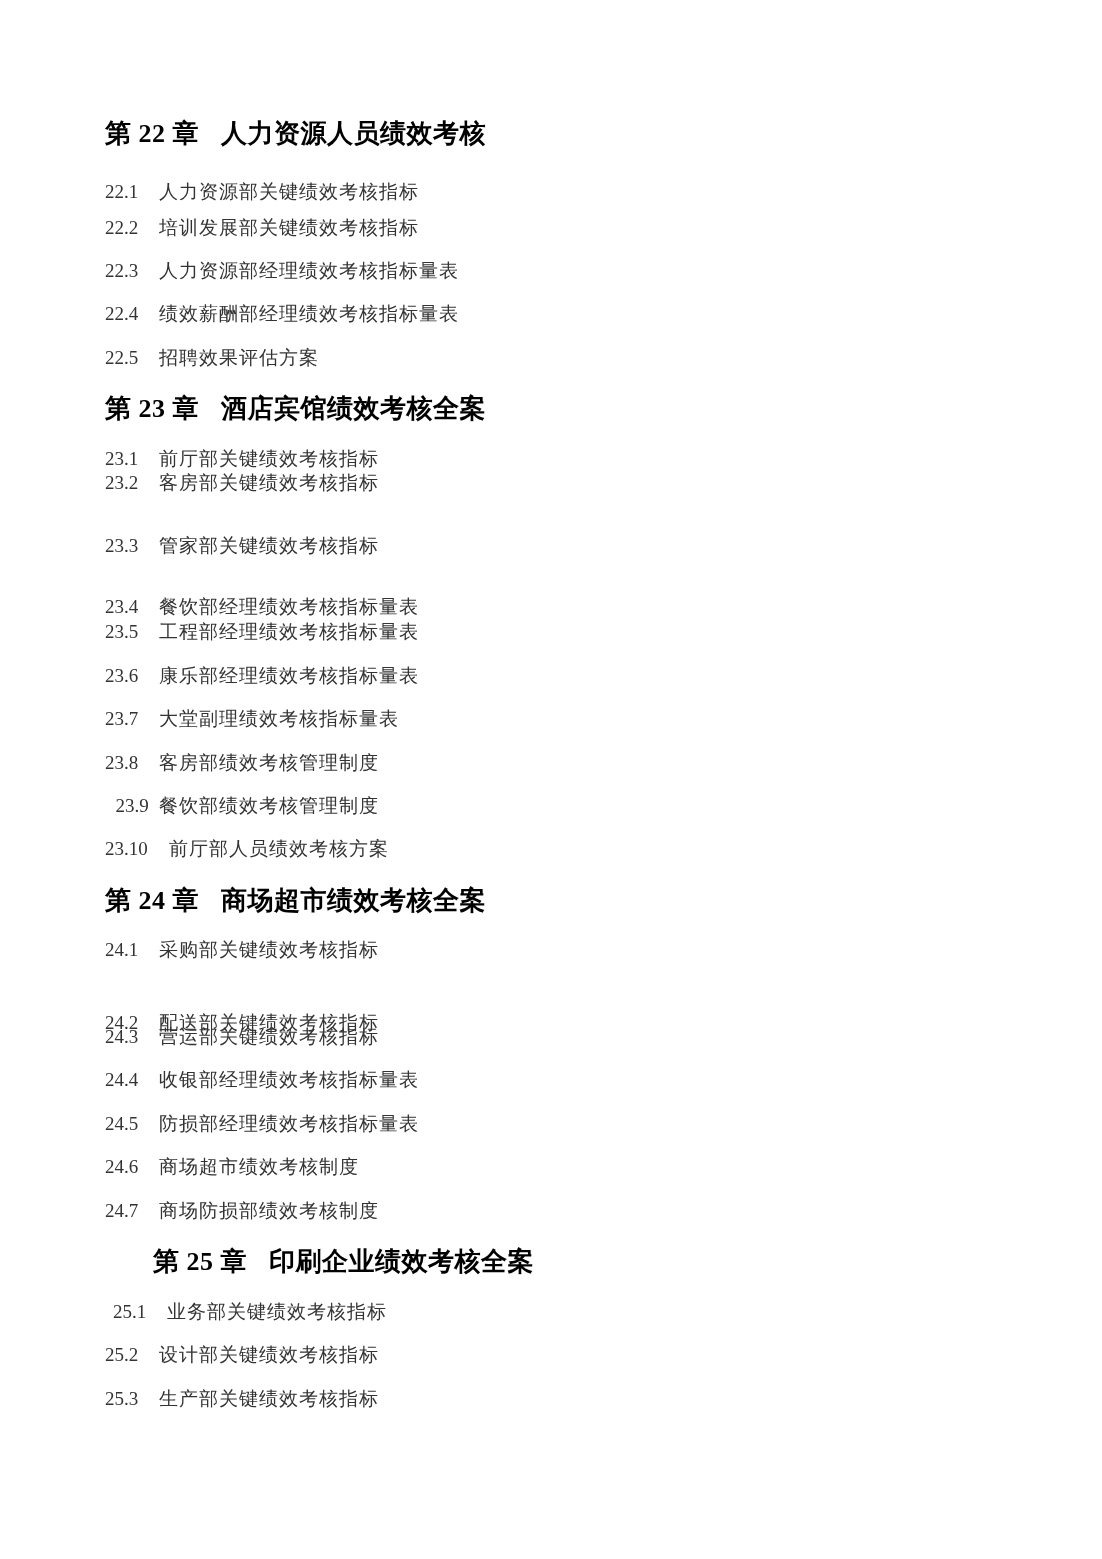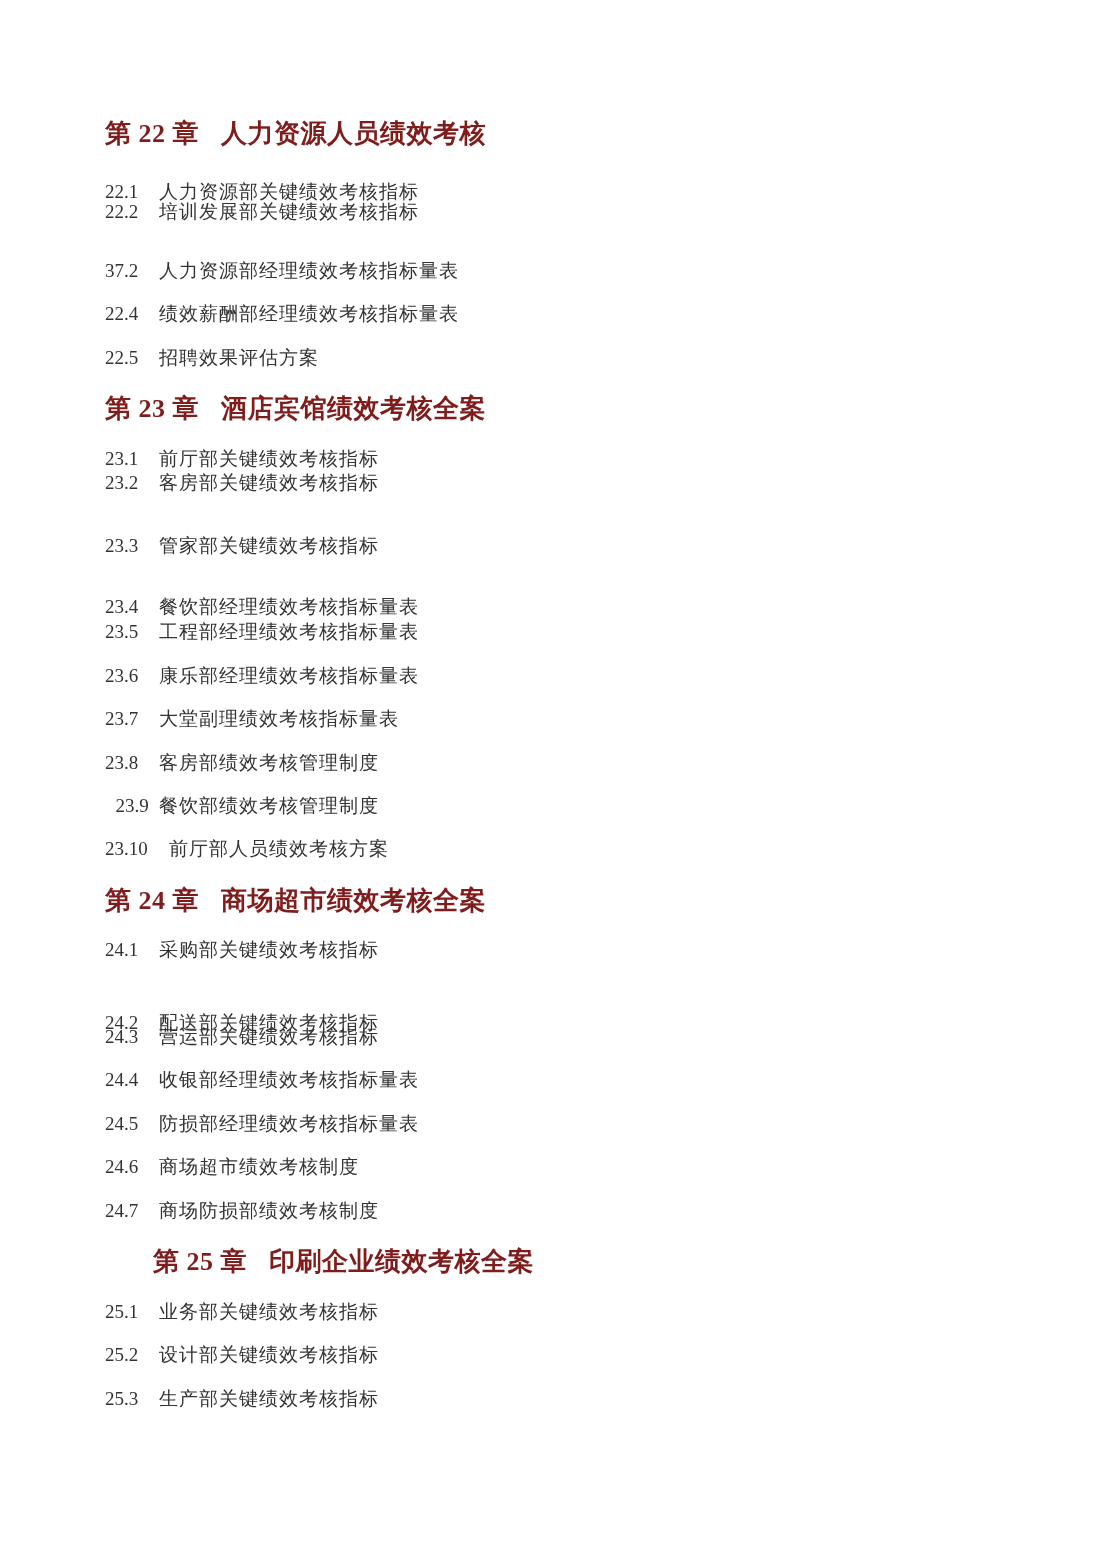--- a/index.html
+++ b/index.html
@@ -19,21 +19,21 @@
       position: absolute;
       left: 105px;
       top: 0;
       width: 900px;
     }
     .chapter {
       position: absolute;
       left: 0;
       font-size: 26px;
       font-weight: bold;
-      color: #7f1d1d;
+      color: #000000;
       white-space: nowrap;
       line-height: 30px;
       letter-spacing: 0.5px;
     }
     .chapter .chap-label {
       display: inline-block;
       width: 116px;
     }
     .entry {
       position: absolute;
@@ -59,25 +59,25 @@
 <body>
 
 <div class="page">
 
   <div class="chapter" style="top:119px;">
     <span class="chap-label">第 22 章</span><span>人力资源人员绩效考核</span>
   </div>
   <div class="entry" style="top:180px;">
     <span class="num">22.1</span><span class="title">人力资源部关键绩效考核指标</span>
   </div>
-  <div class="entry" style="top:200px;">
+  <div class="entry" style="top:216px;">
     <span class="num">22.2</span><span class="title">培训发展部关键绩效考核指标</span>
   </div>
   <div class="entry" style="top:259px;">
-    <span class="num">37.2</span><span class="title">人力资源部经理绩效考核指标量表</span>
+    <span class="num">22.3</span><span class="title">人力资源部经理绩效考核指标量表</span>
   </div>
   <div class="entry" style="top:302px;">
     <span class="num">22.4</span><span class="title">绩效薪酬部经理绩效考核指标量表</span>
   </div>
   <div class="entry" style="top:346px;">
     <span class="num">22.5</span><span class="title">招聘效果评估方案</span>
   </div>
 
   <div class="chapter" style="top:394px;">
     <span class="chap-label">第 23 章</span><span>酒店宾馆绩效考核全案</span>
@@ -134,21 +134,21 @@
   <div class="entry" style="top:1155px;">
     <span class="num">24.6</span><span class="title">商场超市绩效考核制度</span>
   </div>
   <div class="entry" style="top:1199px;">
     <span class="num">24.7</span><span class="title">商场防损部绩效考核制度</span>
   </div>
 
   <div class="chapter" style="top:1247px;margin-left:48px;">
     <span class="chap-label">第 25 章</span><span>印刷企业绩效考核全案</span>
   </div>
-  <div class="entry" style="top:1300px;">
+  <div class="entry" style="top:1300px;margin-left:8px;">
     <span class="num">25.1</span><span class="title">业务部关键绩效考核指标</span>
   </div>
   <div class="entry" style="top:1343px;">
     <span class="num">25.2</span><span class="title">设计部关键绩效考核指标</span>
   </div>
   <div class="entry" style="top:1387px;">
     <span class="num">25.3</span><span class="title">生产部关键绩效考核指标</span>
   </div>
 
 </div>

